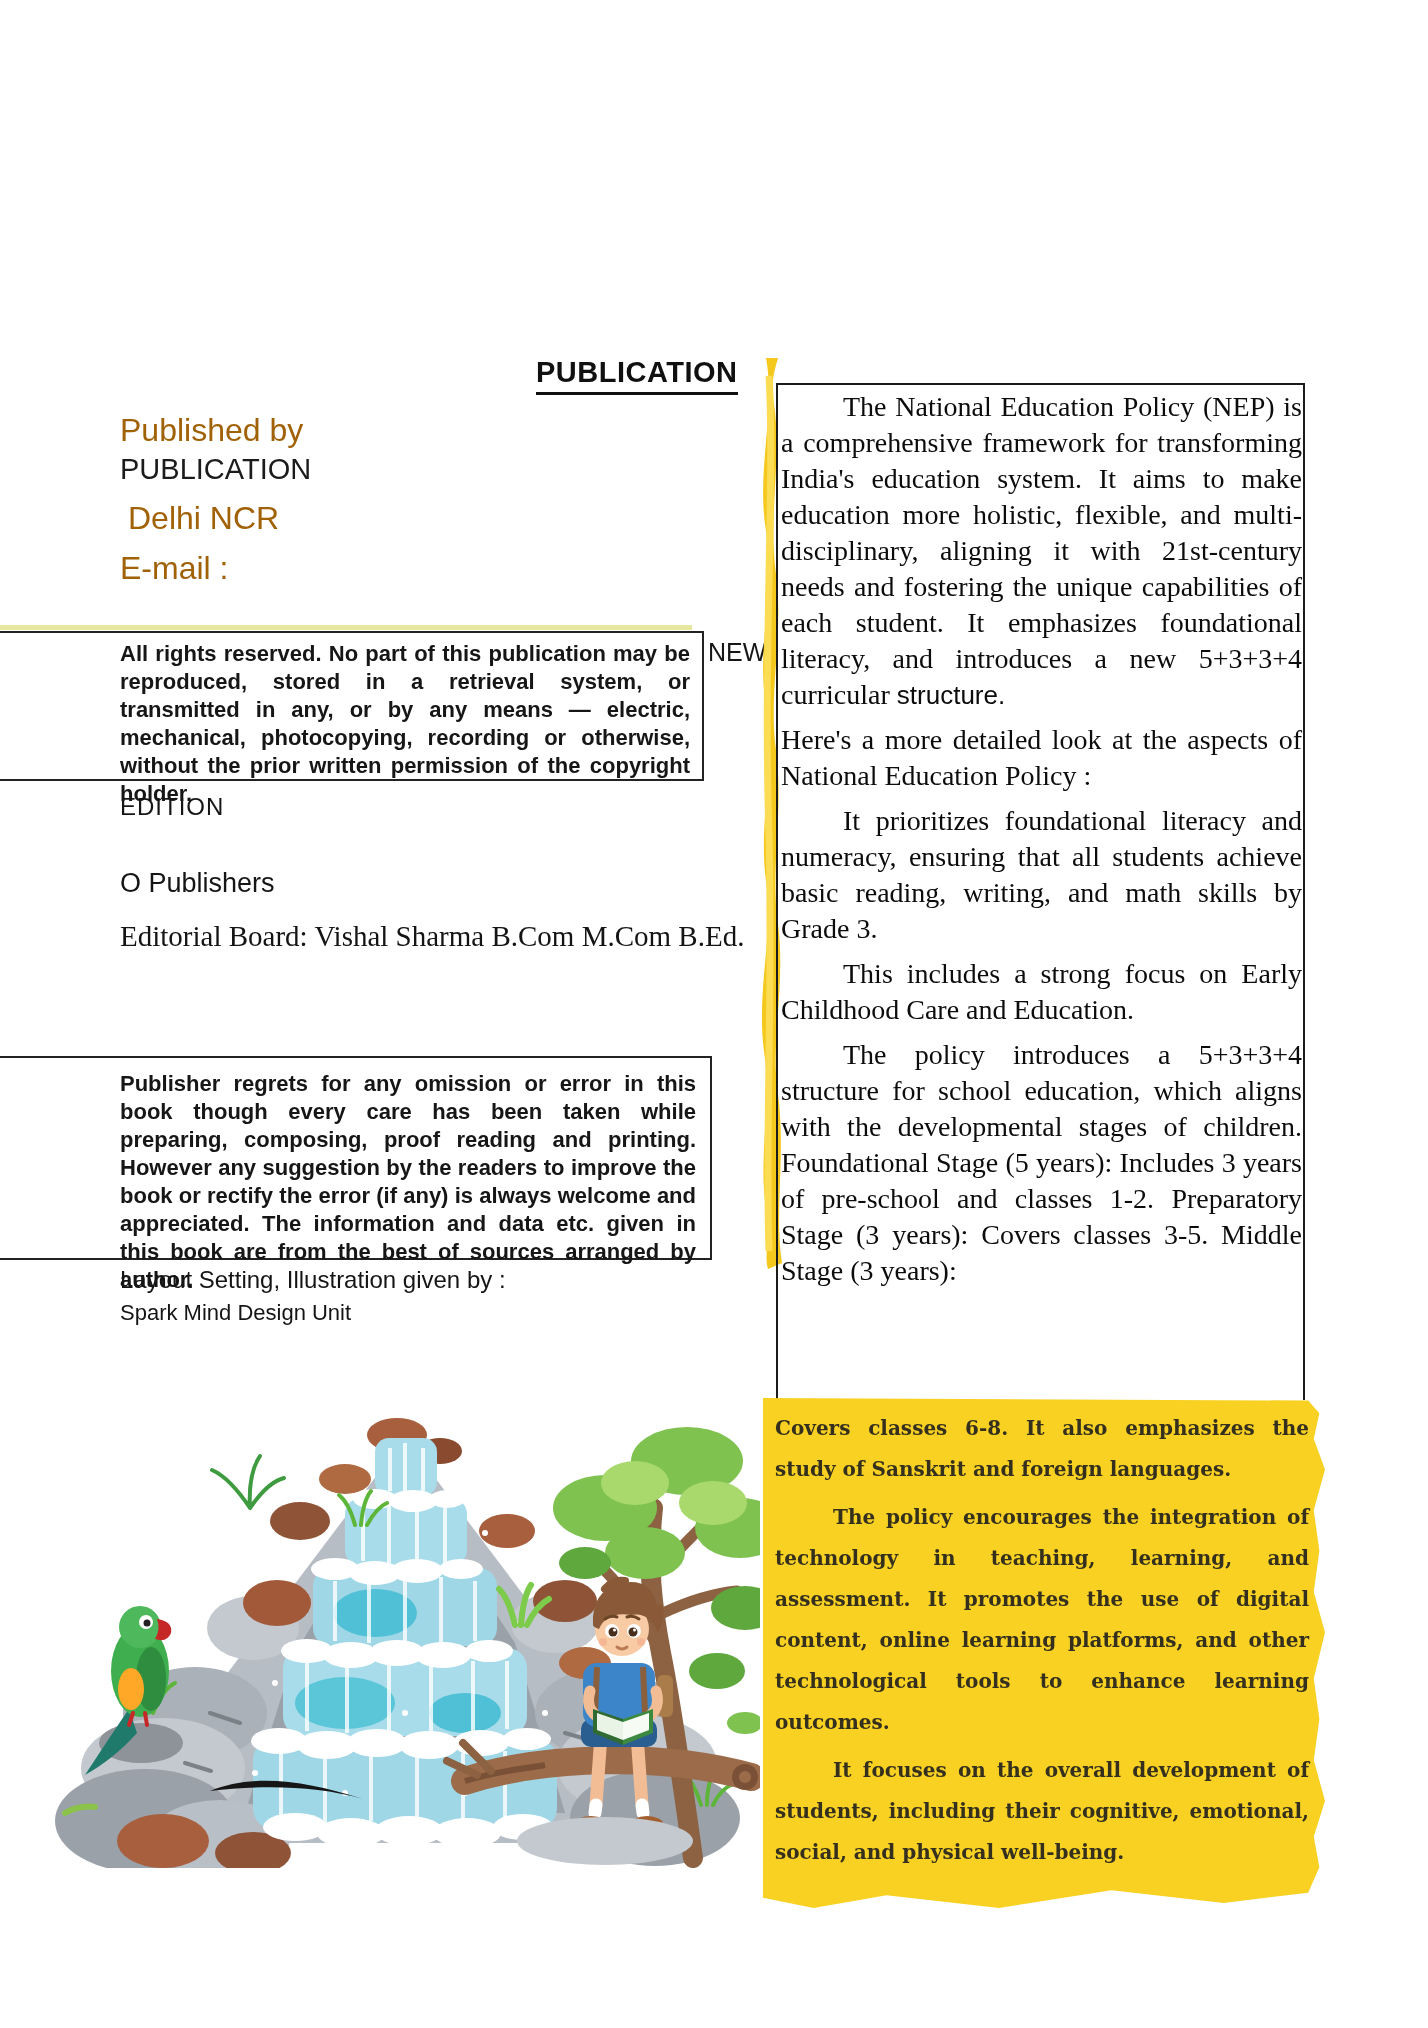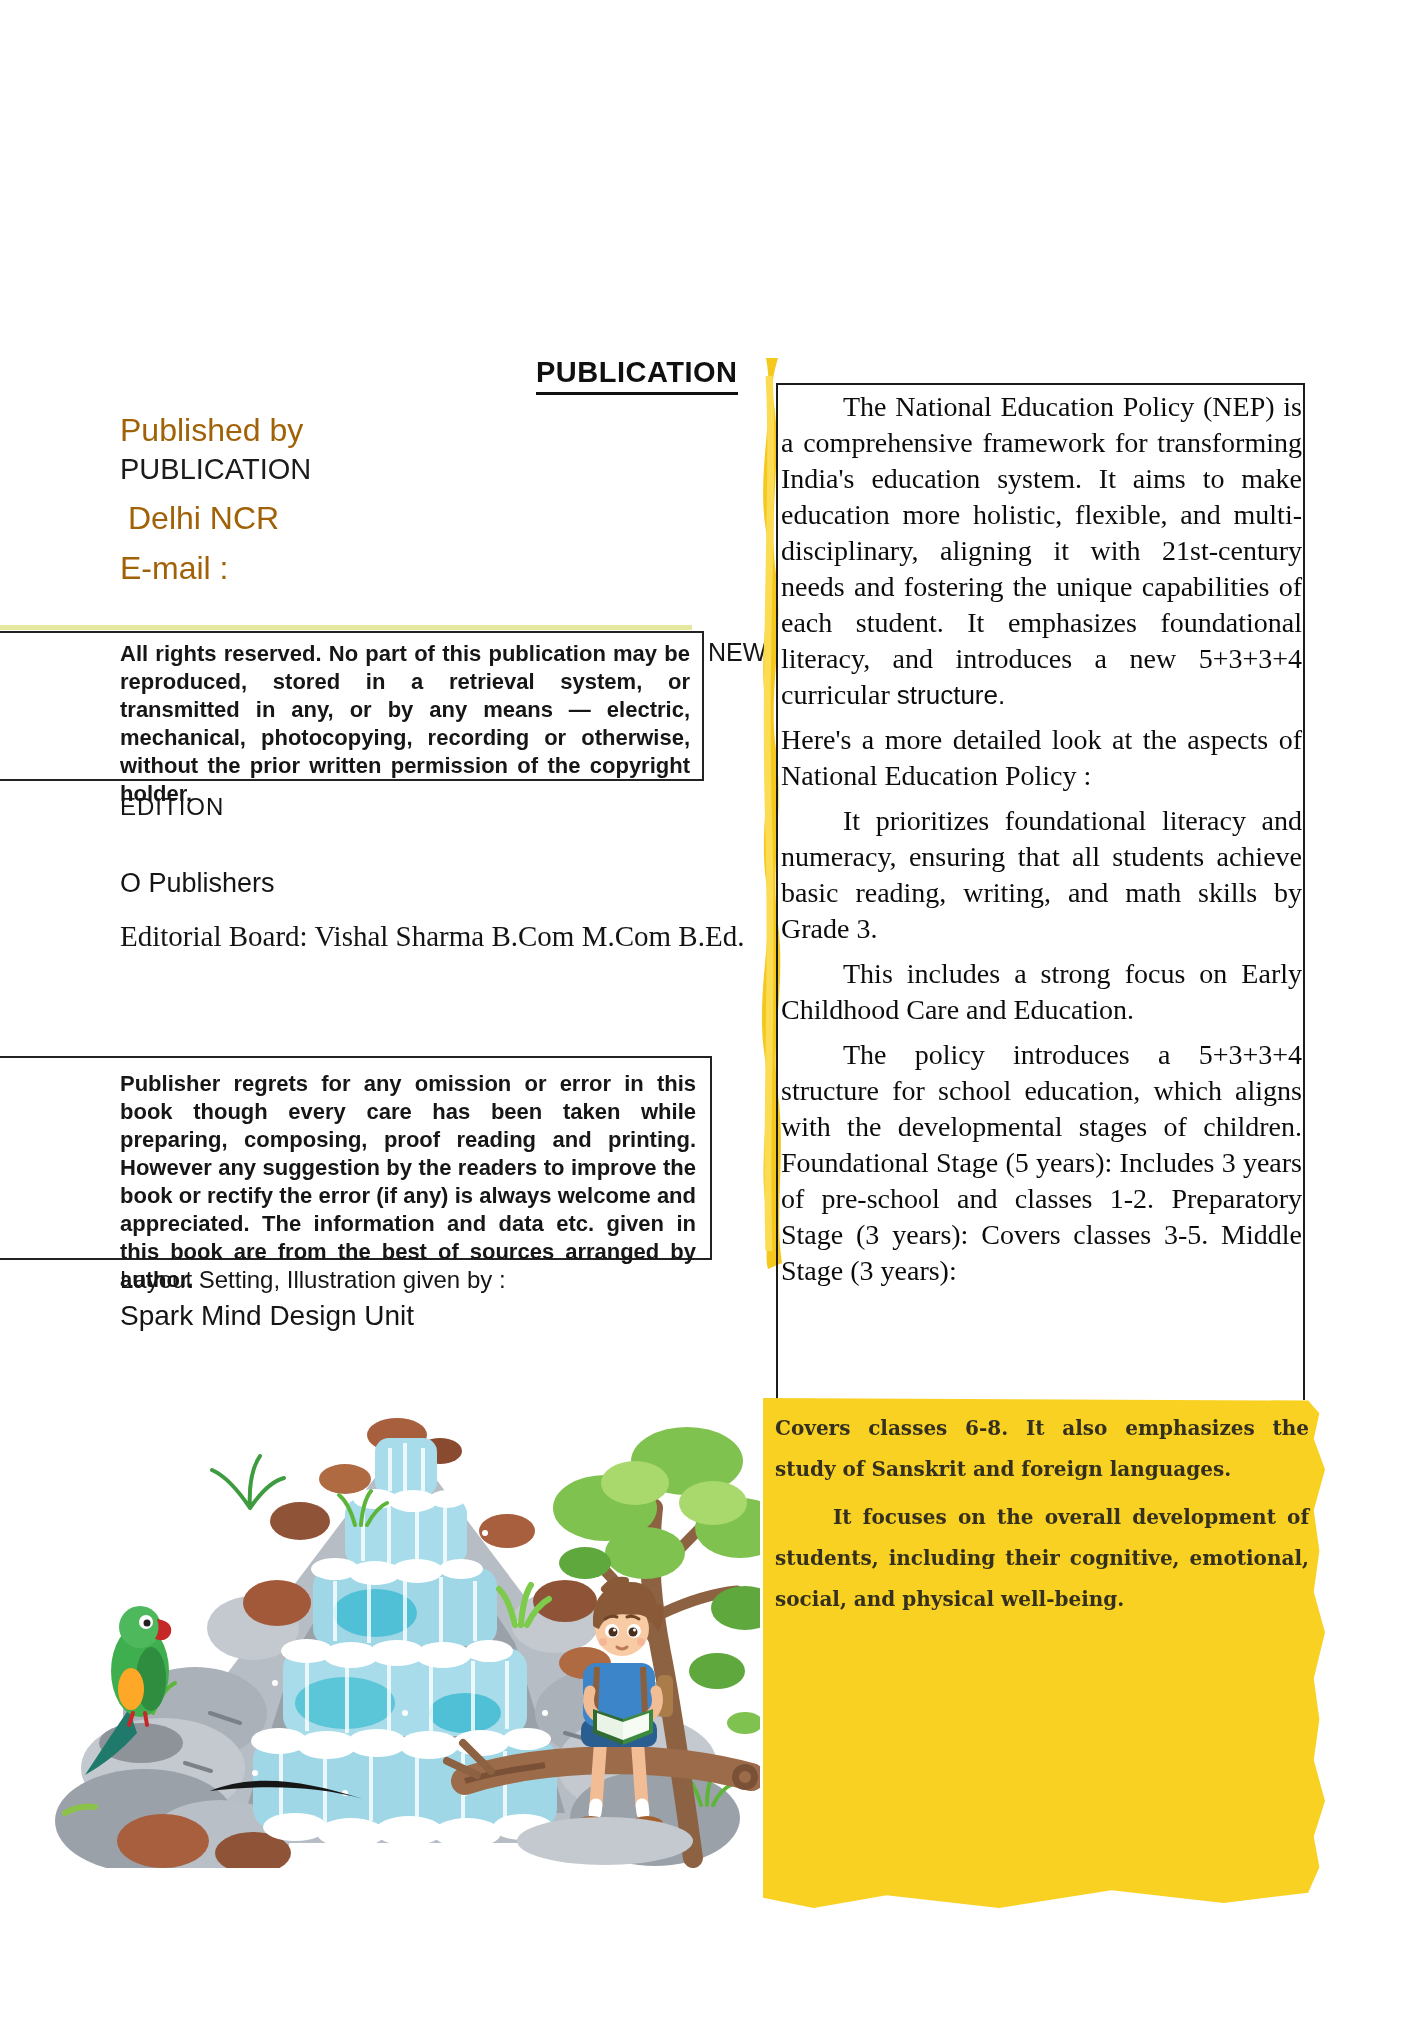--- a/index.html
+++ b/index.html
@@ -12,21 +12,21 @@
   .pub-line{font-size:32px;color:#a16207;}
   .pub-name{font-size:29px;color:#1b1b1b;}
   .divider{background:#e7e8a0;height:5px;}
   .frame{border:2px solid #222;background:#fff;box-sizing:border-box;}
   .frame-text{font-size:22px;line-height:28px;text-align:justify;color:#161616;font-weight:bold;}
   .new-badge{font-size:25px;color:#161616;}
   .edition{font-size:24px;letter-spacing:1px;}
   .opub{font-size:27px;}
   .editorial{font-family:"Liberation Serif",serif;font-size:29px;color:#141414;}
   .credit1{font-size:24px;}
-  .credit2{font-size:28px;}
+  .credit2{font-size:22px;}
   .lav-strip{background:#c8c4e6;border-bottom-right-radius:16px;height:36px;}
   .lav-text{font-size:20px;font-weight:600;color:#55555f;line-height:36px;padding-left:120px;}
   
   .nep-frame{border:2px solid #1b1b1b;border-bottom:none;box-sizing:border-box;}
   .nep-text{font-family:"Liberation Serif",serif;font-size:28px;line-height:36px;
             text-align:justify;color:#0c0c0c;}
   .nep-text p{margin:0 0 9px 0;text-indent:62px;}
   .nep-text p.noindent{text-indent:0;}
   .sans-tail{font-family:"Liberation Sans",sans-serif;font-size:26px;}
   .hl-block{background:#f8d123;box-sizing:border-box;padding:10px 16px 28px 12px;
@@ -273,17 +273,18 @@
     <p><span>The National Education Policy (NEP) is a comprehensive framework for transforming India's education system. It aims to make education more holistic, flexible, and multi-disciplinary, aligning it with 21st-century needs and fostering the unique capabilities of each student. It emphasizes foundational literacy, and introduces a new 5+3+3+4 curricular </span><span class="sans-tail">structure.</span></p>
     <p class="noindent">Here's a more detailed look at the aspects of National Education Policy :</p>
     <p>It prioritizes foundational literacy and numeracy, ensuring that all students achieve basic reading, writing, and math skills by Grade 3.</p>
     <p>This includes a strong focus on Early Childhood Care and Education.</p>
     <p>The policy introduces a 5+3+3+4 structure for school education, which aligns with the developmental stages of children. Foundational Stage (5 years): Includes 3 years of pre-school and classes 1-2. Preparatory Stage (3 years): Covers classes 3-5. Middle Stage (3 years):</p>
   </div>
 
   <div class="abs hl-block" style="left:763px;top:1398px;width:562px;min-height:510px;">
     <div class="hl-text">
       <p class="noindent">Covers classes 6-8. It also emphasizes the study of Sanskrit and foreign languages.</p>
+      <p>The policy encourages the integration of technology in teaching, learning, and assessment. It promotes the use of digital content, online learning platforms, and other technological tools to enhance learning outcomes.</p>
       <p>It focuses on the overall development of students, including their cognitive, emotional, social, and physical well-being.</p>
     </div>
   </div>
 
 </div>
 
 </body></html>

